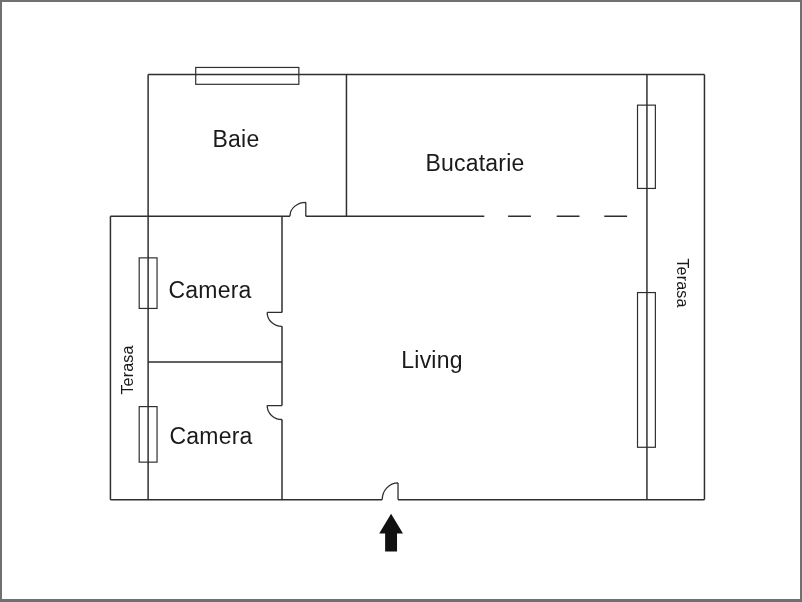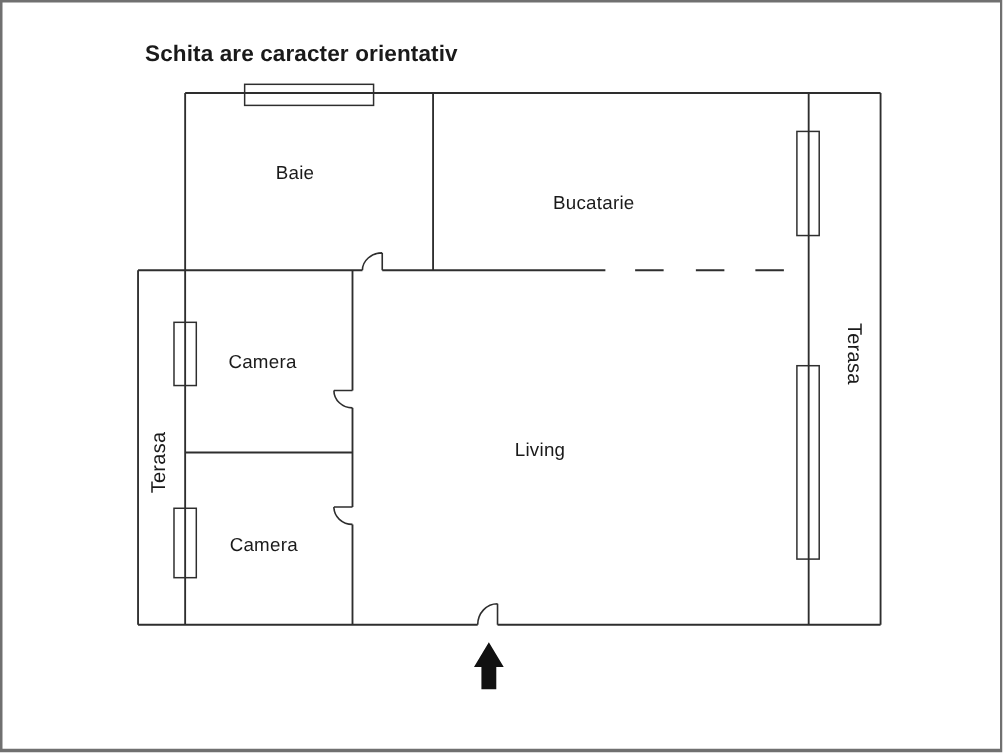--- a/index.html
+++ b/index.html
@@ -15,21 +15,21 @@
     color:var(--text,#1a1a1a);
   }
   svg.plan{position:absolute;left:0;top:0;width:100%;height:100%;}
   .w{stroke:var(--wall,#2e2e2e);stroke-width:1.5;fill:none;}
   .win{stroke:var(--wall,#2e2e2e);stroke-width:1.2;fill:none;}
   .door{stroke:var(--wall,#2e2e2e);stroke-width:1.3;fill:none;}
   .arrow{fill:var(--arrow,#111);stroke:none;}
   .lbl{
     position:absolute;
     transform:translate(-50%,-50%);
-    font-size:15px;font-weight:500;line-height:1;
+    font-size:23px;font-weight:500;line-height:1;
     white-space:nowrap;letter-spacing:0.2px;
   }
   .lbl.vert-ccw{transform:translate(-50%,-50%) rotate(-90deg);font-size:16px;}
   .lbl.vert-cw{transform:translate(-50%,-50%) rotate(90deg);font-size:16px;}
   .title{
     position:absolute;left:114px;top:31px;
     font-size:18px;font-weight:600;line-height:1.2;
     white-space:nowrap;letter-spacing:0.1px;
   }
 </style>
@@ -65,21 +65,20 @@
     <rect class="win" x="137" y="408" width="18" height="56"></rect>
 
     <path class="door" d="M305,202 L305,216 M289,216 A16,14 0 0 1 305,202"></path>
     <path class="door" d="M266,313 H281 M266,313 A15,14 0 0 0 281,327"></path>
     <path class="door" d="M266,407 H281 M266,407 A15,14 0 0 0 281,421"></path>
     <path class="door" d="M398,485 L398,502 M382,502 A16,17 0 0 1 398,485"></path>
 
     <polygon class="arrow" points="391,516 403,536 397,536 397,554 385,554 385,536 379,536"></polygon>
   </svg>
 
-  <div class="title">Schita are caracter orientativ</div>
 
   <div class="lbl" style="left:234px;top:137px;">Baie</div>
   <div class="lbl" style="left:473px;top:161px;">Bucatarie</div>
   <div class="lbl" style="left:208px;top:288px;">Camera</div>
   <div class="lbl" style="left:209px;top:434px;">Camera</div>
   <div class="lbl" style="left:430px;top:358px;">Living</div>
   <div class="lbl vert-ccw" style="left:126px;top:368px;">Terasa</div>
   <div class="lbl vert-cw" style="left:680px;top:281px;">Terasa</div>
 
 </div>

